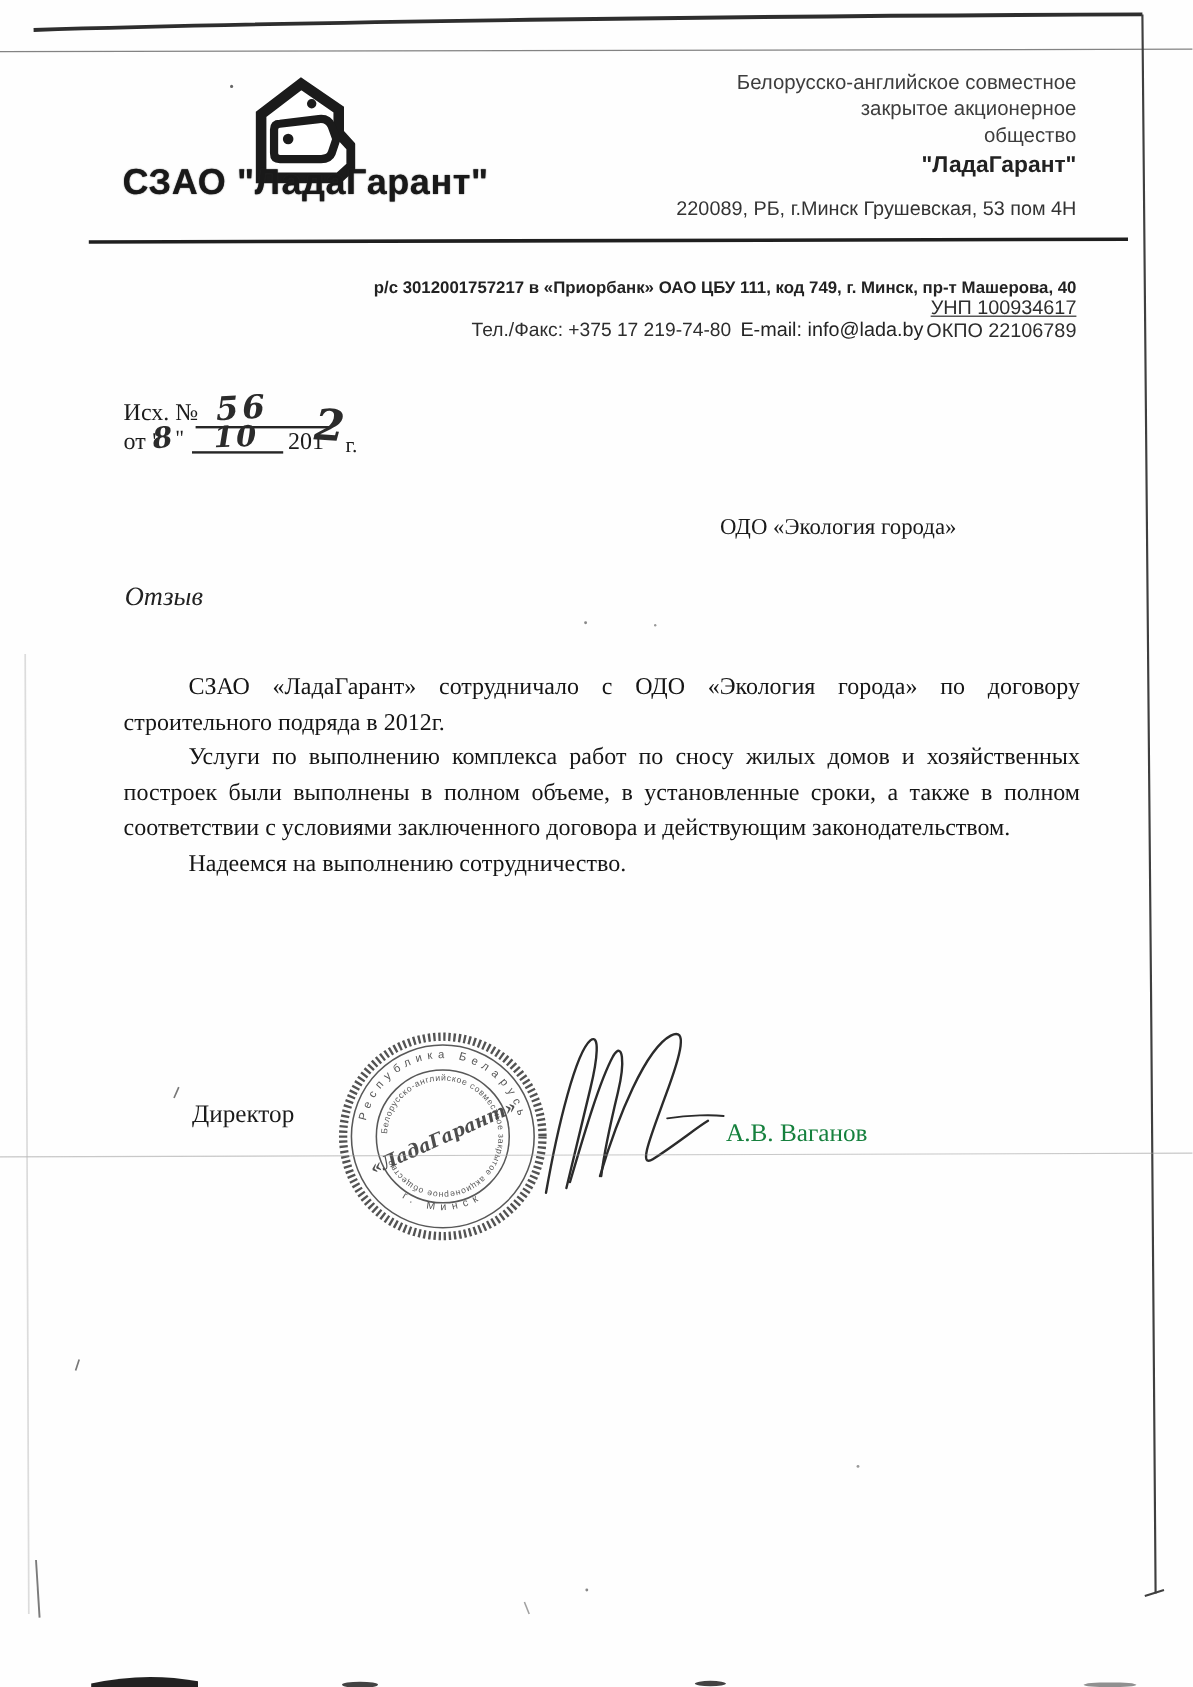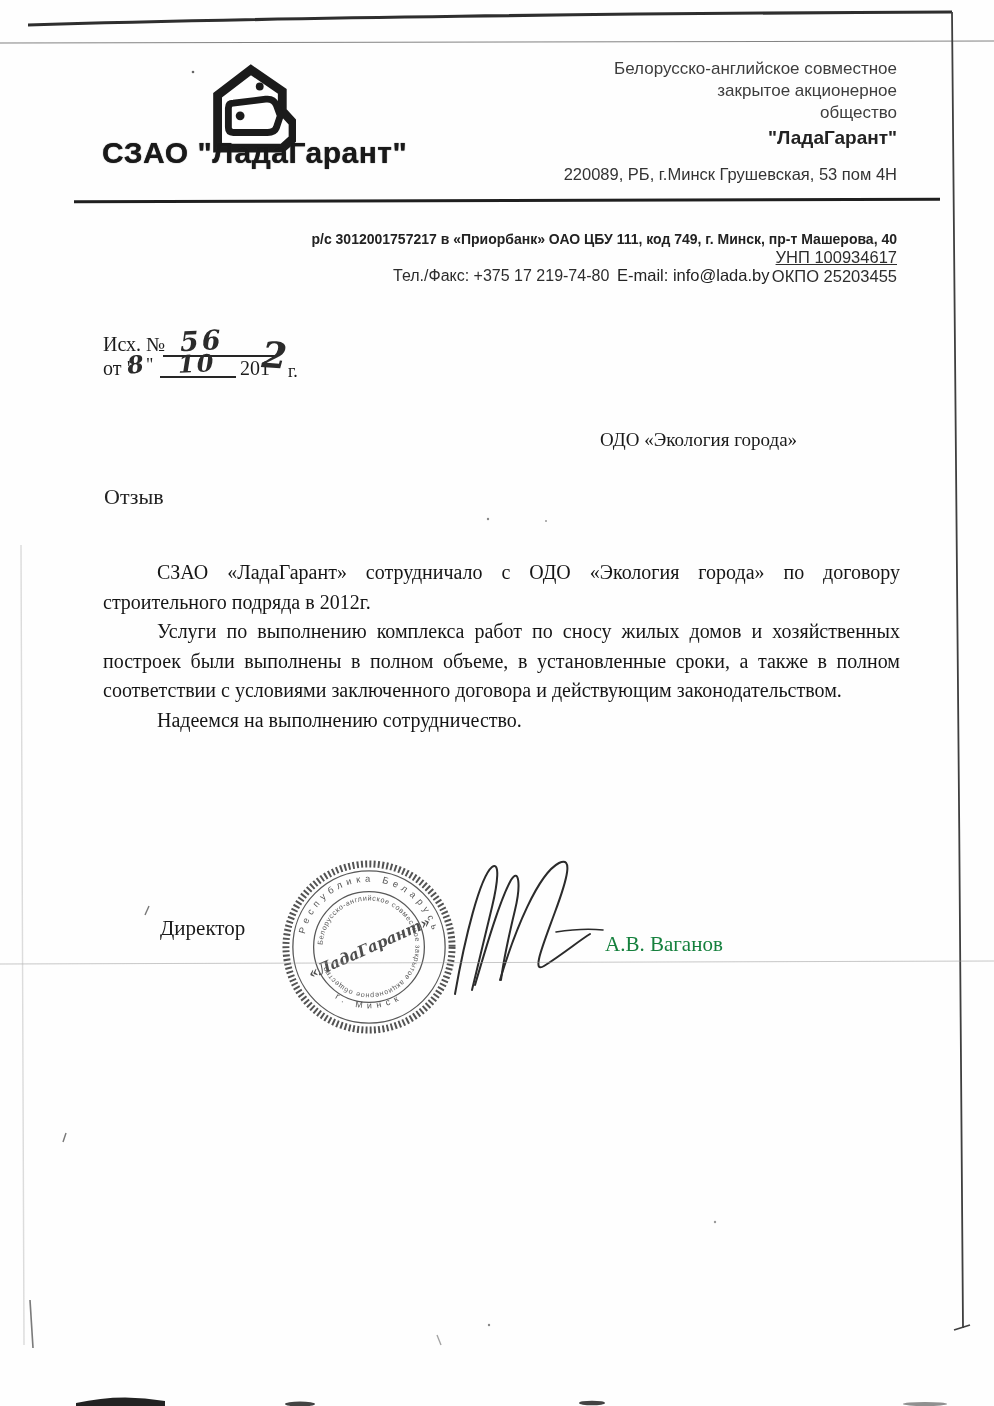--- a/index.html
+++ b/index.html
@@ -79,21 +79,21 @@
   .date-year-printed{left:240px; top:357px; font-size:20px;}
   .date-year-written{left:262px; top:334px; font-size:36px; transform:rotate(4deg);}
   .date-suffix{left:288px; top:361px; font-size:18px;}
   
   .recipient{
     position:absolute; left:600px; top:429px;
     font-size:19px; color:#1a1a1a; white-space:nowrap;
   }
   .doc-title{
     position:absolute; left:104px; top:484px;
-    font-size:22px; color:#222;text-align:center;
+    font-style:italic; font-size:22px; color:#222;text-align:center;
   }
   .body-text{
     position:absolute; left:103px; top:558px; width:797px;
   }
   .body-text p{
     margin:0; font-size:20px; line-height:29.5px;
     text-align:justify; text-indent:54px; color:#151515;
   }
   
   .sig-position{
@@ -129,21 +129,21 @@
     <div class="address">220089, РБ, г.Минск  Грушевская, 53 пом 4Н</div>
   </div>
 
   <div class="header-divider"></div>
 
   <div class="bank-line">р/с 3012001757217  в «Приорбанк» ОАО ЦБУ 111, код 749, г. Минск, пр-т Машерова, 40</div>
 
   <div class="unp">УНП 100934617</div>
   <div class="phone">Тел./Факс: +375 17 219-74-80</div>
   <div class="email-wrap"><span>E-mail: </span><span class="email">info@lada.by</span></div>
-  <div class="okpo">ОКПО 25203455</div>
+  <div class="okpo">ОКПО 22106789</div>
 
   <div class="ref-block">
     <span class="ref-label">Исх. №</span>
     <span class="ref-number hand">56</span>
     <div class="ref-underline-1"></div>
     <span class="date-prefix">от "</span>
     <span class="date-day hand">8</span>
     <span class="date-quote">"</span>
     <div class="ref-underline-2"></div>
     <span class="date-month hand">10</span>

